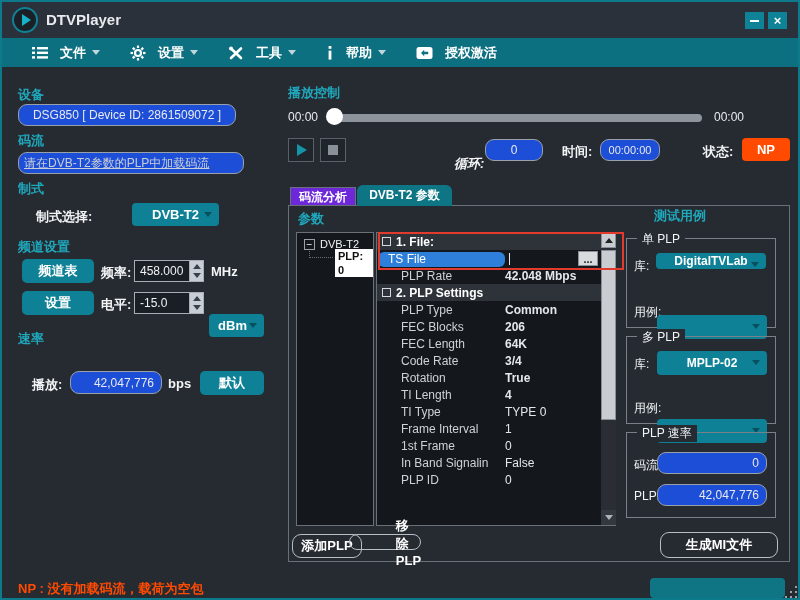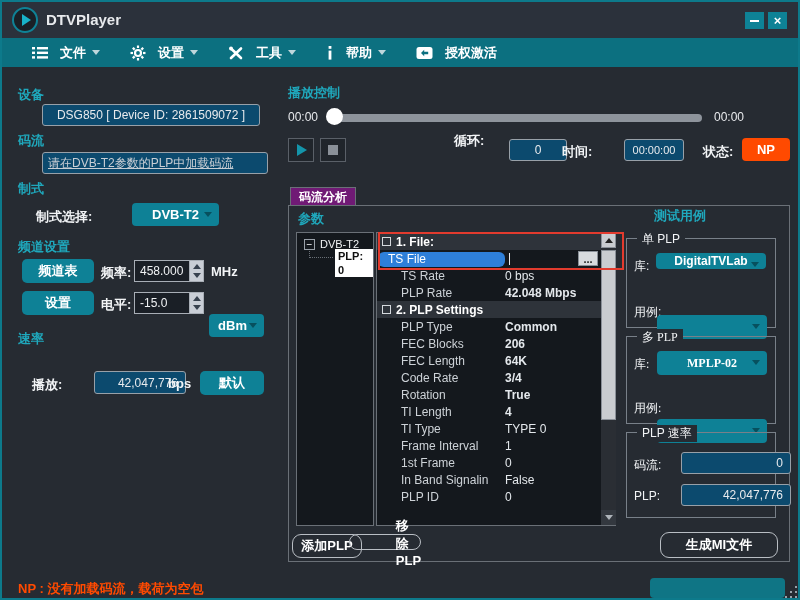--- a/index.html
+++ b/index.html
@@ -21,22 +21,22 @@
   #btn-close{font-size:13px;font-weight:bold;color:#fff;}
   
   #menubar{left:0;top:36px;width:796px;height:29px;background:#0C7080;display:flex;align-items:center;}
   .menu-item{display:flex;align-items:center;margin-left:30px;font-size:13px;font-weight:bold;color:#fff;cursor:default;}
   .menu-item svg{margin-right:6px;}
   .caret{width:0;height:0;border-left:4px solid transparent;border-right:4px solid transparent;
     border-top:5px solid #BFD7DC;margin-left:6px;}
   
   .hdr{color:#1FA8BC;font-weight:bold;font-size:13px;}
   .lbl{color:#F2F4F6;font-weight:bold;font-size:13px;}
-  .box{box-sizing:border-box;background:#0c4a6e;border:1px solid #98A0A8;border-radius:3px;
-    font-size:12px;color:#E8EAED;display:flex;align-items:center;margin-left:24px;}
+  .box{box-sizing:border-box;background:#1d4ed8;border:1px solid #98A0A8;border-radius:9px;
+    font-size:12px;color:#E8EAED;display:flex;align-items:center;}
   .teal{box-sizing:border-box;background:#0E8196;border:none;border-radius:4px;color:#fff;
     font-weight:bold;font-size:13px;display:flex;align-items:center;justify-content:center;cursor:default;}
   .dd{justify-content:center;position:relative;}
   .dd .caret{position:absolute;right:7px;top:9px;border-top-color:#07505E;}
   .spin{box-sizing:border-box;background:#1A1F26;border:1px solid #A8AEB6;display:flex;font-size:12px;}
   .spin .val{flex:1;display:flex;align-items:center;padding-left:5px;color:#F0F2F4;}
   .spin .arr{width:13px;background:#C9CED6;display:flex;flex-direction:column;
     align-items:center;justify-content:space-evenly;border-left:1px solid #A8AEB6;}
   .tri-up{width:0;height:0;border-left:4px solid transparent;border-right:4px solid transparent;border-bottom:5px solid #37414E;}
   .tri-dn{width:0;height:0;border-left:4px solid transparent;border-right:4px solid transparent;border-top:5px solid #37414E;}
@@ -51,21 +51,21 @@
   .pbtn{box-sizing:border-box;width:26px;height:24px;background:#20252B;border:1px solid #5A6068;
     display:flex;align-items:center;justify-content:center;}
   #play-icon{width:0;height:0;border-left:10px solid #1495AA;border-top:6px solid transparent;border-bottom:6px solid transparent;margin-left:2px;}
   #stop-icon{width:10px;height:10px;background:#8A9098;}
   #np-badge{left:740px;top:136px;width:48px;height:23px;background:#FF4A00;border-radius:4px;
     display:flex;align-items:center;justify-content:center;font-weight:bold;font-size:13px;color:#fff;}
   
   #panel{left:286px;top:203px;width:502px;height:357px;border:1px solid #6A7077;box-sizing:border-box;}
   .tab{box-sizing:border-box;display:flex;align-items:center;justify-content:center;
     font-size:12px;font-weight:bold;color:#fff;cursor:default;}
-  #tab-inactive{left:288px;top:185px;width:66px;height:19px;background:#701a75;
+  #tab-inactive{left:288px;top:185px;width:66px;height:19px;background:#6d28d9;
     border:1px solid #6A7077;border-bottom:none;}
   #tab-active{left:355px;top:183px;width:95px;height:21px;background:#0E7585;
     border-radius:6px 6px 0 0;z-index:5;}
   
   #tree{left:294px;top:230px;width:78px;height:294px;background:#14181D;border:1px solid #6A7077;box-sizing:border-box;}
   #tree-expander{left:7px;top:6px;width:11px;height:11px;border:1px solid #9AA1A9;box-sizing:border-box;
     display:flex;align-items:center;justify-content:center;font-size:10px;line-height:9px;color:#fff;background:#14181D;}
   #tree-root-label{left:23px;top:5px;font-size:11px;color:#F0F2F4;}
   #tree-child{left:38px;top:16px;background:#fff;color:#111;font-size:11px;font-weight:bold;padding:0 3px;line-height:14px;}
   .dotline-v{border-left:1px dotted #6A7077;}
@@ -241,28 +241,29 @@
   <div class="abs" id="slider-thumb"></div>
   <div class="abs" style="left:712px;top:108px;font-size:12px;">00:00</div>
 
   <div class="abs pbtn" style="left:286px;top:136px;">
       <div id="play-icon"></div>
     </div>
   <div class="abs pbtn" style="left:318px;top:136px;">
       <div id="stop-icon"></div>
     </div>
 
-  <div class="abs lbl" style="left:452px;top:130px;">循环:</div>
+  <div class="abs lbl" style="left:452px;top:153px;font-style:italic;">循环:</div>
   <div class="abs box" style="left:483px;top:137px;width:58px;height:22px;justify-content:center;">0</div>
   <div class="abs lbl" style="left:560px;top:141px;">时间:</div>
   <div class="abs box" style="left:598px;top:137px;width:60px;height:22px;justify-content:center;font-size:11px;">00:00:00</div>
   <div class="abs lbl" style="left:701px;top:141px;">状态:</div>
   <div class="abs" id="np-badge">NP</div>
 
   <div class="abs tab" id="tab-inactive">码流分析</div>
+  <div class="abs tab" id="tab-active">DVB-T2 参数</div>
   <div class="abs" id="panel"></div>
 
   <div class="abs hdr" style="left:296px;top:208px;z-index:2;">参数</div>
 
   <div class="abs" id="tree">
     <div class="abs" id="tree-expander">−</div>
     <div class="abs" id="tree-root-label">DVB-T2</div>
     <div class="abs dotline-v" style="left:12px;top:18px;height:7px;"></div>
     <div class="abs dotline-h" style="left:12px;top:24px;width:24px;"></div>
     <div class="abs" id="tree-child">PLP: 0</div>
@@ -273,24 +274,20 @@
         <span class="pcheck"></span>
         <span>1. File:</span>
       </div>
       <div class="prow item selected">
         <span class="pname">TS File</span>
         <span class="cursorbar"></span>
         <span class="browse">...</span>
         <span class="pval"></span>
       </div>
       <div class="prow item">
-        <span class="pname">TS Rate</span>
-        <span class="pval">0 bps</span>
-      </div>
-      <div class="prow item">
         <span class="pname">PLP Rate</span>
         <span class="pval b">42.048 Mbps</span>
       </div>
       <div class="prow group">
         <span class="pcheck"></span>
         <span>2. PLP Settings</span>
       </div>
       <div class="prow item">
         <span class="pname">PLP Type</span>
         <span class="pval b">Common</span>
@@ -356,21 +353,21 @@
       <span>DigitalTVLab</span>
         <div class="caret"></div>
     </div>
     <div class="abs lbl" style="left:7px;top:65px;font-weight:normal;font-size:12px;">用例:</div>
     <div class="abs teal dd" style="left:30px;top:60px;width:110px;height:24px;">
       <span></span>
         <div class="caret"></div>
     </div>
   </div>
 
-  <div class="abs grp" style="left:624px;top:334px;width:150px;height:88px;font-family:Liberation Serif, serif;">
+  <div class="abs grp" style="left:624px;top:334px;width:150px;height:88px;">
     <span class="legend">多 PLP</span>
     <div class="abs lbl" style="left:7px;top:19px;font-weight:normal;font-size:12px;">库:</div>
     <div class="abs teal dd" style="left:30px;top:14px;width:110px;height:24px;font-size:12px;">
       <span>MPLP-02</span>
         <div class="caret"></div>
     </div>
     <div class="abs lbl" style="left:7px;top:63px;font-weight:normal;font-size:12px;">用例:</div>
     <div class="abs teal dd" style="left:30px;top:58px;width:110px;height:24px;">
       <span></span>
         <div class="caret"></div>

